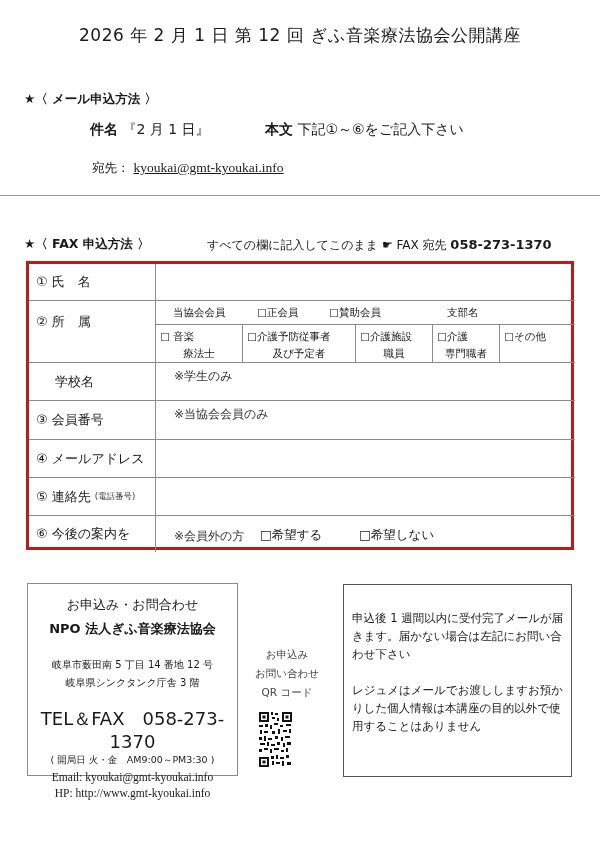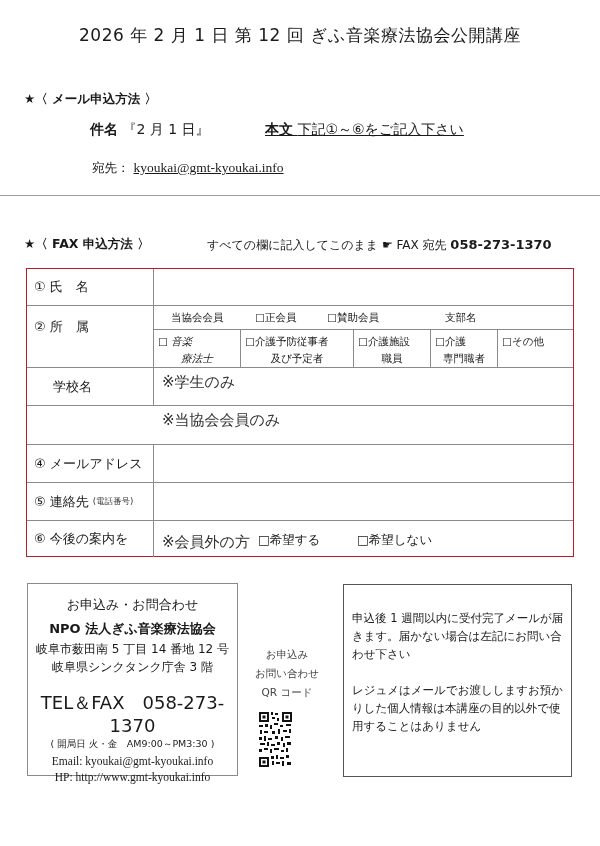--- a/index.html
+++ b/index.html
@@ -6,54 +6,54 @@
   html, body { width: 600px; height: 846px; background: #ffffff; overflow: hidden; }
   body { position: relative; font-family: "DejaVu Sans", sans-serif; color: #1a1a1a; }
   .abs { position: absolute; white-space: nowrap; }
 
   .title { top: 24px; left: 0; width: 600px; text-align: center; font-size: 17px; letter-spacing: 0.5px; font-weight: 500; }
 
   .sec-head { font-size: 12.5px; font-weight: bold; }
   .mail-head { top: 91px; left: 24px; }
   .subject { top: 121px; left: 90px; font-size: 14px; }
   .subject b { font-weight: bold; text-align: right; }
-  .body-label { top: 121px; left: 265px; font-size: 14px; text-decoration: underline; }
+  .body-label { top: 121px; left: 265px; font-size: 14px; }
   .dest { top: 160px; left: 92px; font-size: 12.5px; }
   .dest .mail { font-family: "Liberation Serif", serif; text-decoration: underline; font-size: 13.5px; }
 
   .divider { top: 195px; left: 0; width: 600px; height: 1px; background: #9a9a9a; }
 
   .fax-head { top: 236px; left: 24px; }
   .fax-note { top: 237px; left: 207px; font-size: 12px; }
   .fax-note .fax-link { }
   .fax-note .fax-num { font-weight: bold; font-size: 13px; }
 
   
-  .form { position: absolute; left: 26px; top: 261px; width: 548px; height: 289px; border: 1px solid #b91c1c; margin-top: 7px; }
+  .form { position: absolute; left: 26px; top: 261px; width: 548px; height: 289px; border: 3px solid #b91c1c; }
   .row { position: absolute; left: 0; width: 546px; border-bottom: 1px solid #8a8a8a; }
   .row.last { border-bottom: none; }
   .label-cell { position: absolute; left: 0; top: 0; width: 127px; height: 100%; border-right: 1px solid #8a8a8a; font-size: 13px; padding-left: 7px; display: flex; align-items: center; }
   .value-cell { position: absolute; left: 127px; top: 0; right: 0; height: 100%; }
-  .note { position: absolute; left: 8px; top: 5px; font-size: 15px; color: #333; }
+  .note { position: absolute; left: 18px; top: 5px; font-size: 12px; color: #333; }
   .small { font-size: 8.5px; color: #333; margin-left: 4px; }
 
   .aff-top { position: absolute; left: 0; top: 0; right: 0; height: 24px; border-bottom: 1px solid #8a8a8a; font-size: 10.5px; }
   .aff-top span { position: absolute; top: 5px; }
   .aff-bottom { position: absolute; left: 0; top: 24px; right: 0; bottom: 0; display: flex; }
   .aff-opt { border-right: 1px solid #8a8a8a; font-size: 10.5px; padding: 3px 4px; line-height: 17px; }
   .aff-opt:last-child { border-right: none; }
   .aff-opt .l2 { display: block; text-align: center; }
 
   .hope { position: absolute; top: 11px; font-size: 12.5px; }
 
   
   .contact { position: absolute; left: 27px; top: 583px; width: 211px; height: 193px; border: 1px solid #8a8a8a; text-align: center; }
   .contact .c-title { margin-top: 12px; font-size: 13px; }
   .contact .c-org { margin-top: 6px; font-size: 13px; font-weight: bold; }
-  .contact .c-addr { margin-top: 2px; font-size: 12px; line-height: 18px; text-align: center; }
+  .contact .c-addr { margin-top: 18px; font-size: 10px; line-height: 18px; text-align: center; }
   .contact .c-tel { font-size: 18px; margin-top: 15px; }
   .contact .c-hours { font-size: 9.5px; margin-top: 2px; }
   .contact .c-mail, .contact .c-hp { font-family: "Liberation Serif", serif; font-size: 11.5px; margin-top: 4px; }
 
   .qr-label { position: absolute; left: 245px; top: 645px; width: 84px; text-align: center; font-size: 10.5px; line-height: 19px; color: #444; }
   .qr { position: absolute; left: 258px; top: 711px; width: 35px; height: 57px; }
 
   .notice { position: absolute; left: 343px; top: 584px; width: 229px; height: 193px; border: 1px solid #555; padding: 24px 0 0 8px; font-size: 11.5px; line-height: 18px; }
   .notice p { white-space: normal; }
   .notice .gap { height: 18px; }
@@ -96,21 +96,21 @@
   <div class="row" style="top:37px;height:62px;">
     <div class="label-cell" style="align-items:flex-start;padding-top:12px;">② 所　属</div>
     <div class="value-cell">
       <div class="aff-top">
         <span style="left:17px;">当協会会員</span>
         <span style="left:101px;">□正会員</span>
         <span style="left:173px;">□賛助会員</span>
         <span style="left:291px;">支部名</span>
       </div>
       <div class="aff-bottom">
-        <div class="aff-opt" style="width:87px;font-style:italic;">
+        <div class="aff-opt" style="width:87px;">
           <span>□ 音楽</span>
           <span class="l2">療法士</span>
         </div>
         <div class="aff-opt" style="width:113px;">
           <span>□介護予防従事者</span>
           <span class="l2">及び予定者</span>
         </div>
         <div class="aff-opt" style="width:77px;">
           <span>□介護施設</span>
           <span class="l2">職員</span>
@@ -127,20 +127,21 @@
   </div>
 
   <div class="row" style="top:99px;height:38px;">
     <div class="label-cell" style="padding-left:26px;">学校名</div>
     <div class="value-cell">
       <span class="note">※学生のみ</span>
     </div>
   </div>
 
   <div class="row" style="top:137px;height:39px;">
+    <div class="label-cell">③ 会員番号</div>
     <div class="value-cell">
       <span class="note">※当協会会員のみ</span>
     </div>
   </div>
 
   <div class="row" style="top:176px;height:38px;">
     <div class="label-cell">④ メールアドレス</div>
     <div class="value-cell"></div>
   </div>
 

